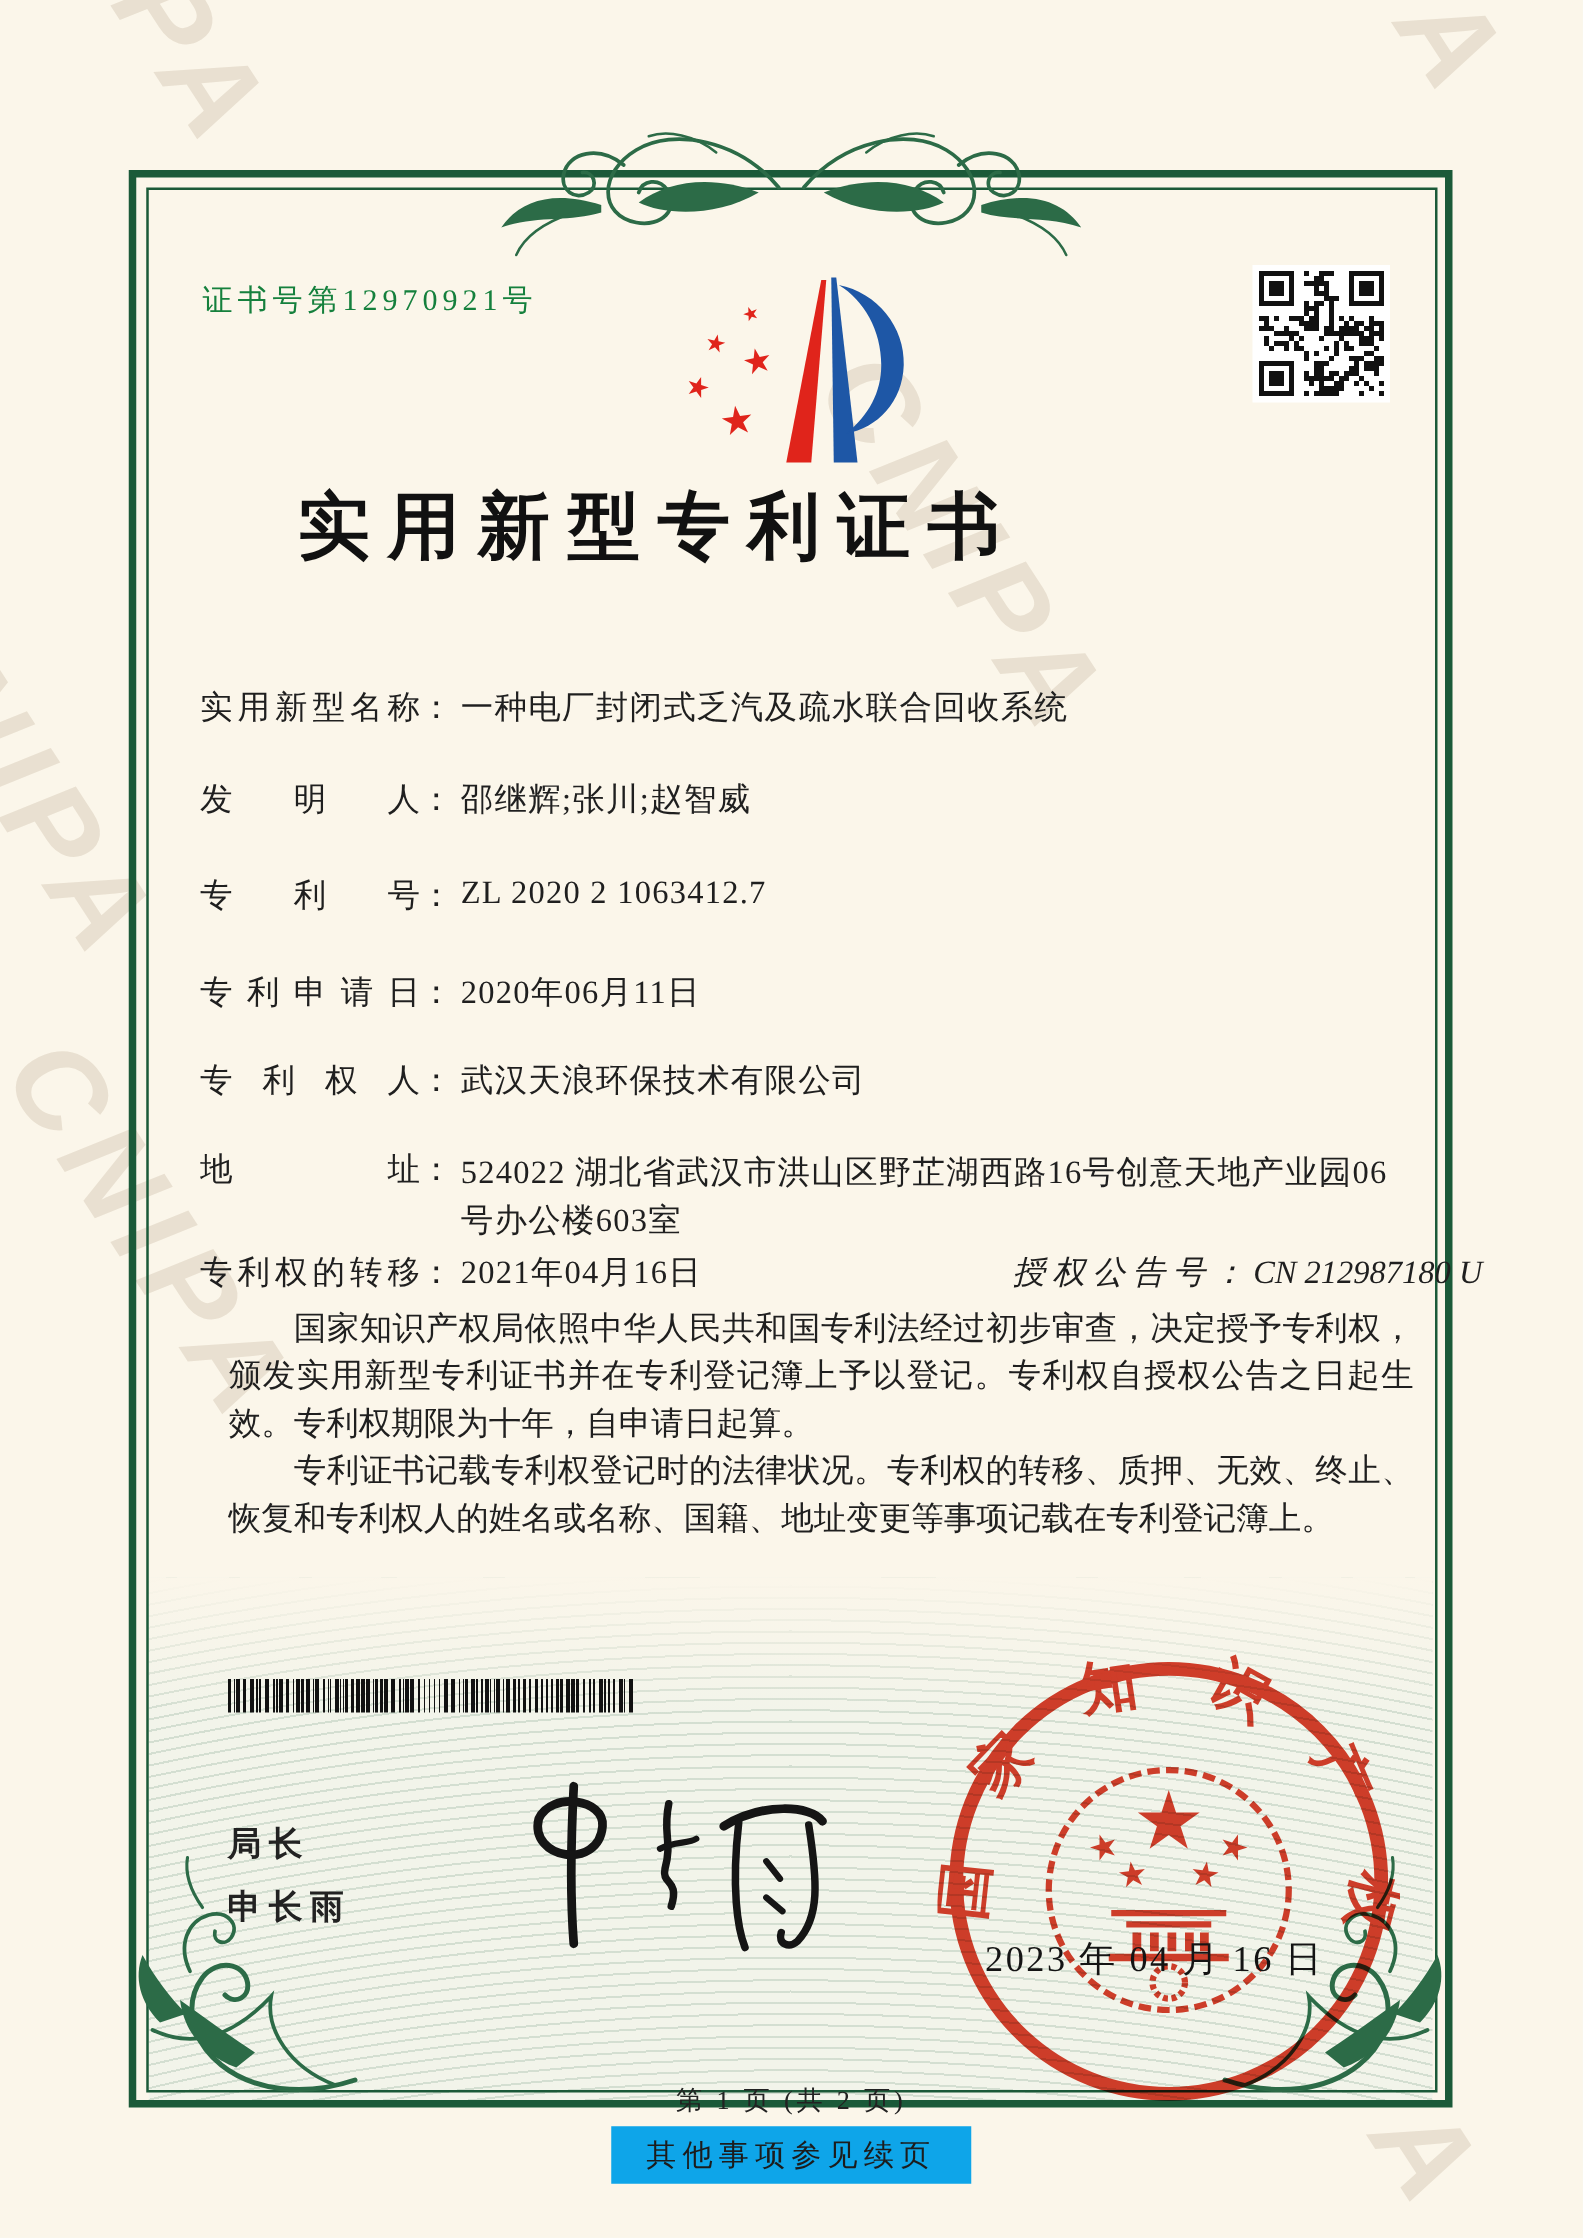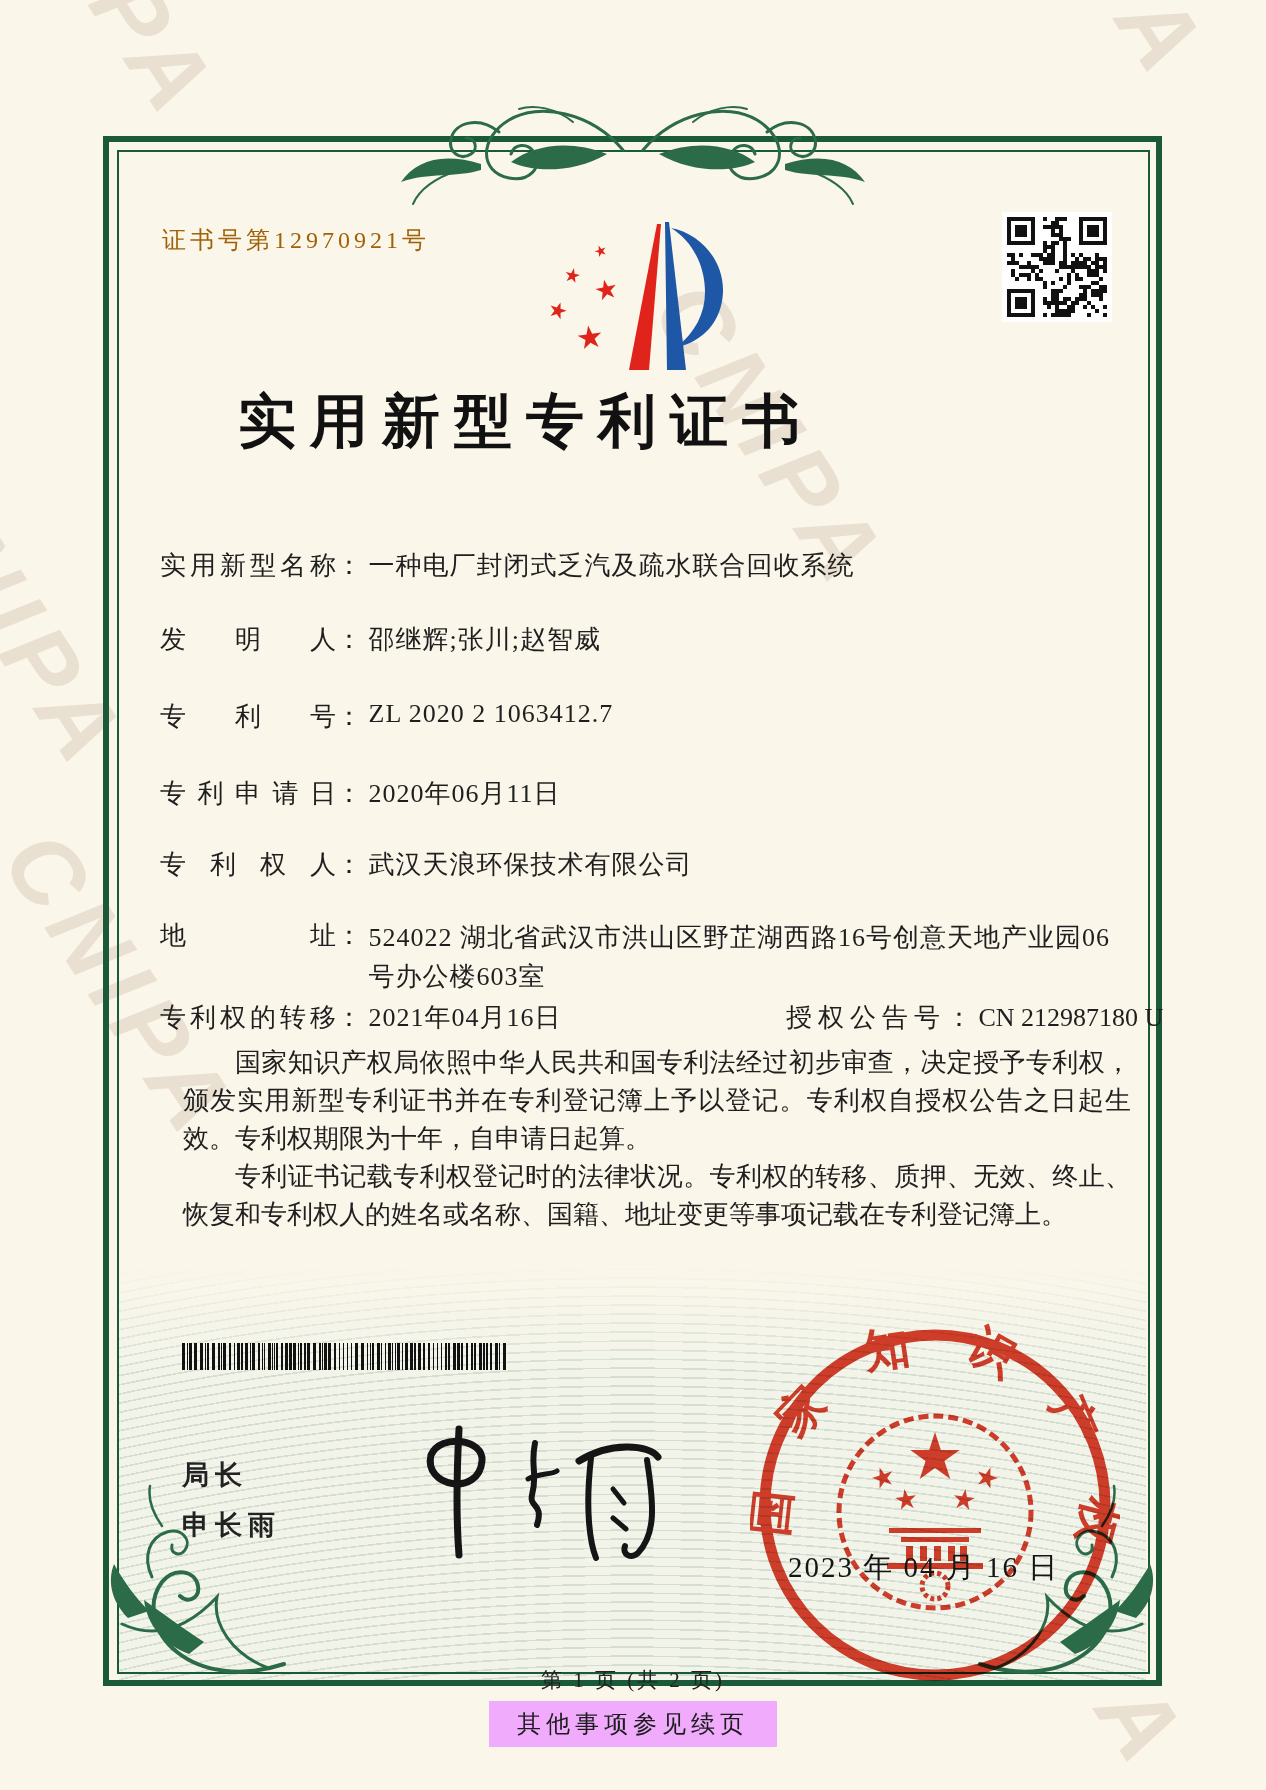--- a/index.html
+++ b/index.html
@@ -41,42 +41,42 @@
   }
   .waves:after{
     content:"";position:absolute;left:0;top:0;right:0;height:110px;
     background:linear-gradient(#fbf6ea, rgba(251,246,234,0));
   }
   
   .orn{position:absolute;z-index:3;pointer-events:none;}
   
   .cert-no{
     position:absolute;left:162px;top:224px;z-index:4;
-    font-size:24px;letter-spacing:4px;color:#a16207;
+    font-size:24px;letter-spacing:4px;color:#15803d;
   }
   .logo{position:absolute;left:548px;top:220px;width:185px;height:160px;z-index:4;}
   .logo .st{position:absolute;color:#e0241b;line-height:1;
     font-family:"DejaVu Sans",sans-serif;}
   .qrbox{position:absolute;left:1002px;top:212px;width:110px;height:110px;
     background:#ffffff;z-index:4;}
   .title{
     position:absolute;left:0;top:383px;width:1052px;text-align:center;z-index:4;
     font-size:58px;font-weight:bold;color:#111;letter-spacing:14px;
   }
   
   .row{position:absolute;left:160px;z-index:4;font-size:26px;color:#1f1f1f;white-space:nowrap;}
   .row .lbl{
     display:inline-block;width:176px;
     text-align:justify;text-align-last:justify;
     vertical-align:top;
   }
   .row .colon{display:inline-block;vertical-align:top;}
   .row .val{display:inline-block;vertical-align:top;letter-spacing:1px;}
   .row .val.wrap{white-space:normal;width:758px;line-height:39px;letter-spacing:1px;}
-  .grant2{position:absolute;left:626px;top:0;white-space:nowrap;}
+  .grant2{position:absolute;left:650px;top:0;white-space:nowrap;font-style:italic;}
   
   .paras{
     position:absolute;left:183px;top:1044px;width:948px;z-index:4;
     font-size:26px;line-height:38px;color:#1f1f1f;text-align:justify;
   }
   .paras p{margin:0;text-indent:2em;}
   
   .barcode{position:absolute;left:182px;top:1343px;z-index:4;}
   .director{position:absolute;left:182px;top:1450px;z-index:4;
     font-family:"Liberation Sans","DejaVu Sans",sans-serif;
@@ -86,21 +86,21 @@
   .seal-date{
     position:absolute;left:788px;top:1548px;width:290px;z-index:6;
     font-size:29px;color:#141414;letter-spacing:2px;white-space:nowrap;
   }
   .page-indicator{
     position:absolute;left:0;top:1634px;width:1266px;text-align:center;z-index:6;
     font-size:21px;color:#222;letter-spacing:3px;margin-top:32px;
   }
   .note-box{
     position:absolute;left:50%;top:1701px;transform:translateX(-50%);z-index:4;
-    background:#f0abfc;padding:7px 28px;
+    background:#0ea5e9;padding:7px 28px;
   }
   .note-box span{font-size:24px;color:#1c1c1c;letter-spacing:5px;}
 </style>
 </head>
 <body>
 
 <div class="page">
 
   <div class="wm" style="left:-70px;top:-90px;">CNIPA</div>
   <div class="wm" style="left:920px;top:-130px;">CNIPA</div>

